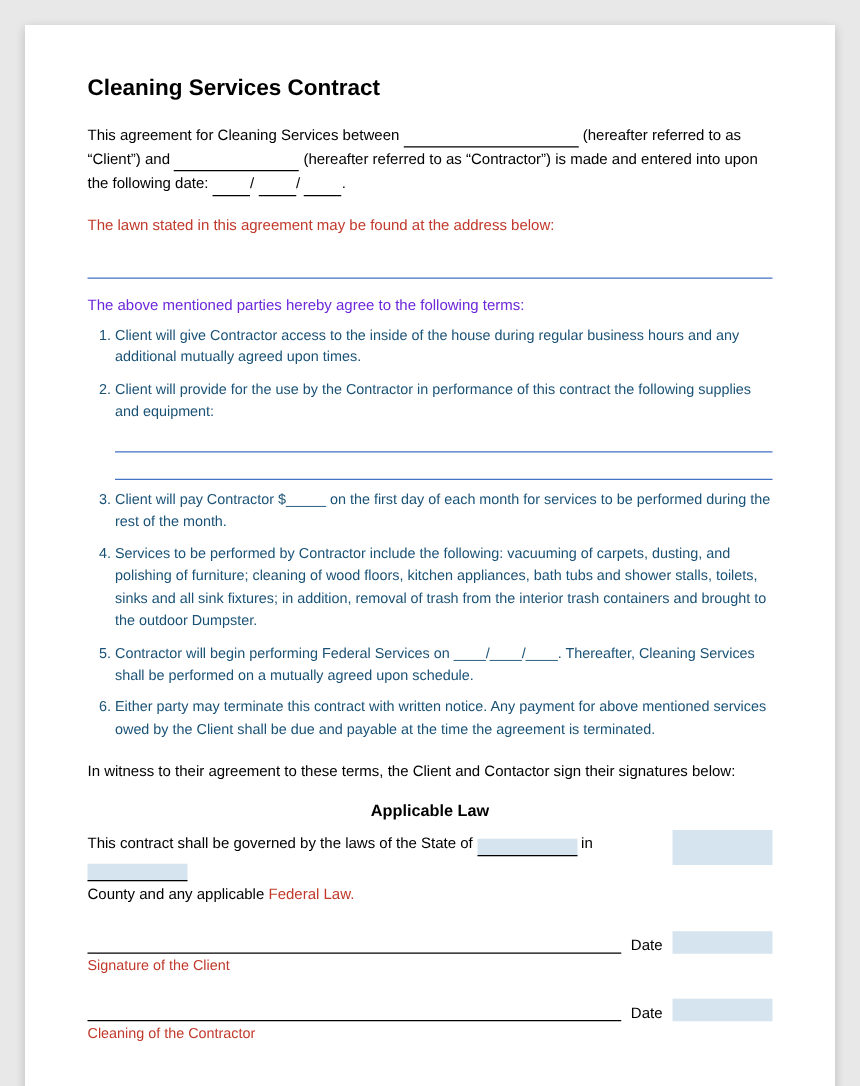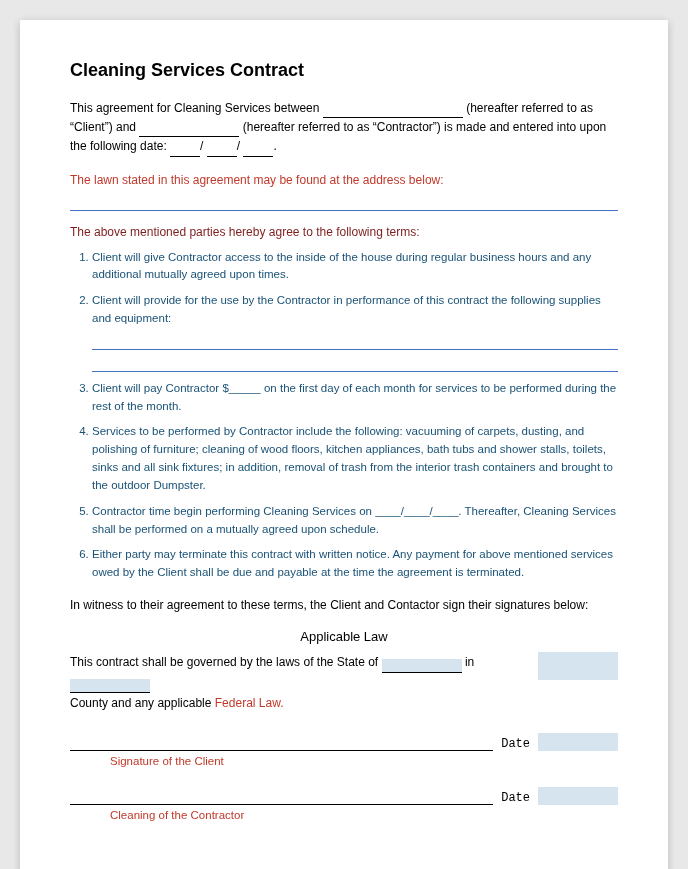--- a/index.html
+++ b/index.html
@@ -52,31 +52,31 @@
       height: 14px;
       vertical-align: bottom;
     }
     .address-section {
       margin-top: 14px;
       margin-bottom: 4px;
     }
     .address-label {
       font-size: 12px;
       color: #c0392b;
-      margin-bottom: 6px;
+      margin-bottom: 18px;
     }
     .address-line {
       border-bottom: 1px solid #4472c4;
       height: 18px;
       width: 100%;
       margin-bottom: 4px;
     }
     .terms-intro {
       font-size: 12px;
-      color: #7f1d1d;
+      color: #6d28d9;
       margin-top: 14px;
       margin-bottom: 10px;
     }
     ol {
       padding-left: 22px;
       margin-bottom: 10px;
     }
     ol li {
       font-size: 11.5px;
       color: #1a5276;
@@ -96,21 +96,21 @@
     .witness-text {
       font-size: 12px;
       color: #000;
       margin-top: 14px;
       margin-bottom: 14px;
       line-height: 1.6;
     }
     .applicable-law {
       text-align: center;
       font-size: 13px;
-      font-weight: normal;
+      font-weight: bold;
       color: #000;
       margin-bottom: 8px;
     }
     .law-text {
       font-size: 12px;
       color: #000;
       line-height: 1.7;
       margin-bottom: 16px;
     }
     .law-text .blank-state {
@@ -136,36 +136,34 @@
     }
     .sig-line {
       flex: 1;
       border-bottom: 1px solid #000;
       height: 18px;
     }
     .sig-date-label {
       font-size: 12px;
       color: #000;
       white-space: nowrap;
-      font-family: Liberation Mono, monospace;
     }
     .sig-date-box {
       display: inline-block;
       background: #d6e4f0;
       width: 80px;
       height: 18px;
       vertical-align: bottom;
       border: none;
     }
     .sig-label {
       font-size: 11.5px;
       color: #c0392b;
       margin-top: 3px;
       margin-bottom: 18px;
-      margin-left: 40px;
     }
     .top-right-box {
       float: right;
       background: #d6e4f0;
       width: 80px;
       height: 28px;
       margin-left: 10px;
     }
   </style>
 </head>
@@ -206,21 +204,21 @@
         <div class="supplies-line"></div>
       </div>
     </li>
     <li>
       <span>Client will pay Contractor $_____ on the first day of each month for services to be performed during the rest of the month.</span>
     </li>
     <li>
       <span>Services to be performed by Contractor include the following: vacuuming of carpets, dusting, and polishing of furniture; cleaning of wood floors, kitchen appliances, bath tubs and shower stalls, toilets, sinks and all sink fixtures; in addition, removal of trash from the interior trash containers and brought to the outdoor Dumpster.</span>
     </li>
     <li>
-      <span>Contractor time begin performing Cleaning Services on ____/____/____. Thereafter, Cleaning Services shall be performed on a mutually agreed upon schedule.</span>
+      <span>Contractor will begin performing Federal Services on ____/____/____. Thereafter, Cleaning Services shall be performed on a mutually agreed upon schedule.</span>
     </li>
     <li>
       <span>Either party may terminate this contract with written notice. Any payment for above mentioned services owed by the Client shall be due and payable at the time the agreement is terminated.</span>
     </li>
   </ol>
 
   <div class="witness-text">In witness to their agreement to these terms, the Client and Contactor sign their signatures below:</div>
 
   <div class="applicable-law">Applicable Law</div>
 

